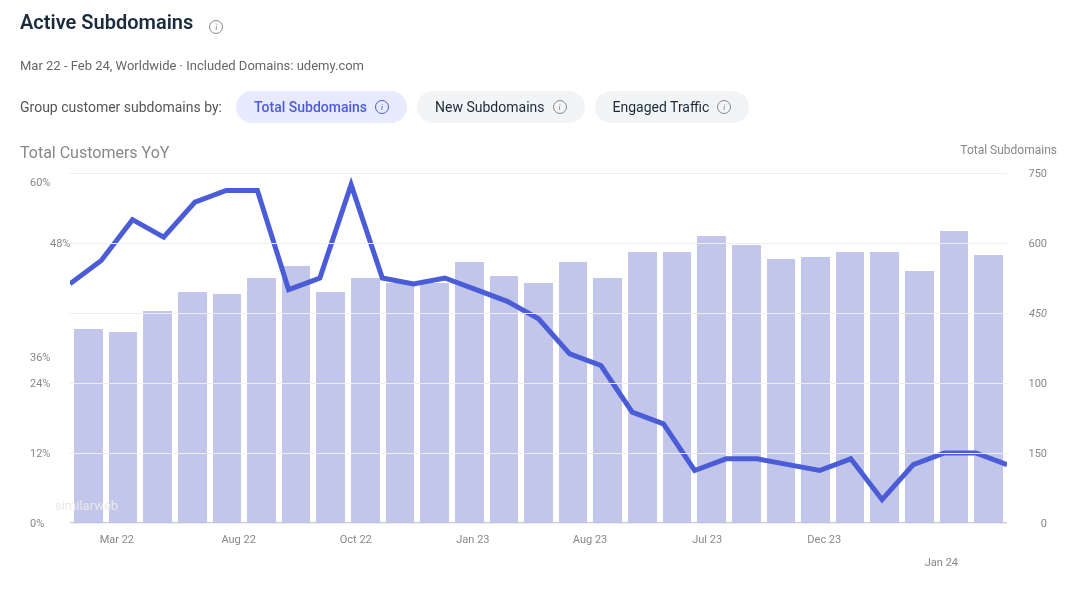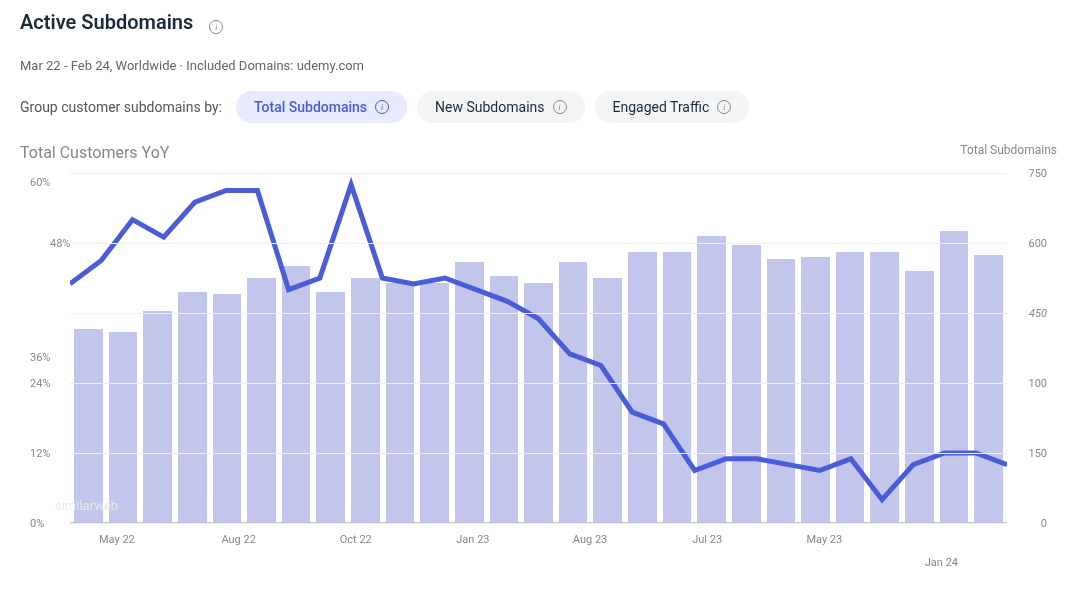--- a/index.html
+++ b/index.html
@@ -108,23 +108,23 @@
       <div class="y-tick-l" style="top: 60%;">24%</div>
       <div class="y-tick-r" style="top: 60%;">100</div>
       <div class="grid-line" style="top: 80%;"></div>
       <div class="y-tick-l" style="top: 80%;">12%</div>
       <div class="y-tick-r" style="top: 80%;">150</div>
       <div class="grid-line" style="top: 100%;"></div>
       <div class="y-tick-l" style="top: 100%;">0%</div>
       <div class="y-tick-r" style="top: 100%;">0</div>
     </div>
   <div class="x-ticks" id="xticks">
-      <div class="x-tick" style="left: 5%;">May 22</div>
+      <div class="x-tick" style="left: 5%;">Mar 22</div>
       <div class="x-tick" style="left: 18%;">Aug 22</div>
       <div class="x-tick" style="left: 30.5%;">Oct 22</div>
       <div class="x-tick" style="left: 43%;">Jan 23</div>
       <div class="x-tick" style="left: 55.5%;">Aug 23</div>
       <div class="x-tick" style="left: 68%;">Jul 23</div>
-      <div class="x-tick" style="left: 80.5%;">May 23</div>
+      <div class="x-tick" style="left: 80.5%;">Dec 23</div>
       <div class="x-tick" style="left: 93%; margin-top: 23px;">Jan 24</div>
     </div>
   <div class="watermark">similarweb</div>
 </div>
 
 </body></html>

